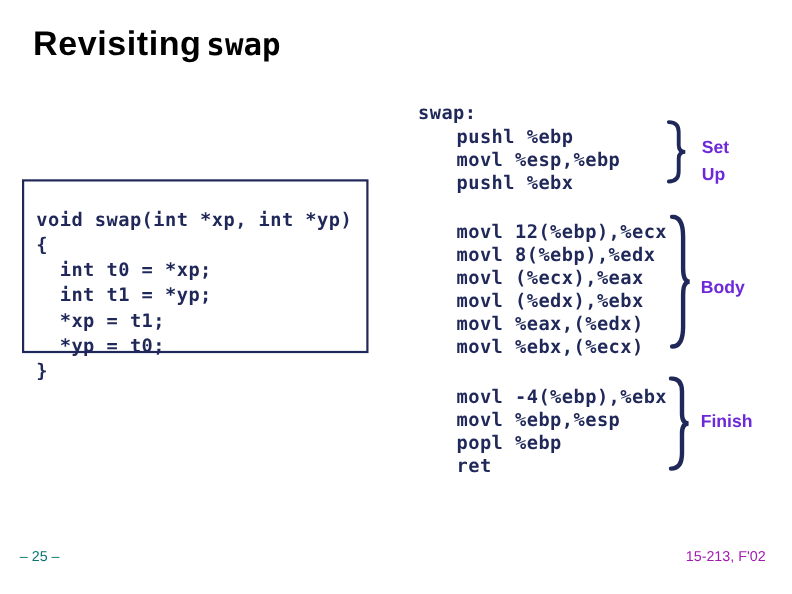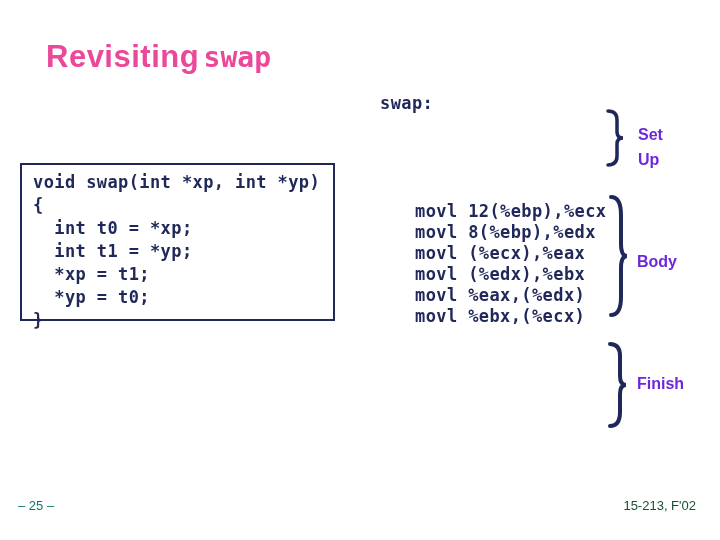--- a/index.html
+++ b/index.html
@@ -11,25 +11,24 @@
     position: relative;
     width: 720px;
     height: 540px;
     background: #ffffff;
     overflow: hidden;
     font-family: "Liberation Sans", sans-serif;
   }
   
   .title {
     position: absolute;
-    left: 46px;
+    left: 30px;
     top: 22px;
-    color: #ec4899;
+    color: #000000;
     white-space: nowrap;
-    margin-top: 17px;
   }
   .title .title-main {
     font-family: "Liberation Sans", sans-serif;
     font-weight: bold;
     font-size: 31px;
     letter-spacing: 0.5px;
   }
   .title .title-code {
     font-family: "DejaVu Sans Mono", monospace;
     font-weight: bold;
@@ -49,21 +48,21 @@
   pre.code {
     margin: 5px;
     font-family: "DejaVu Sans Mono", monospace;
     font-weight: bold;
     font-size: 17px;
     letter-spacing: 0.4px;
     color: #1f2859;
     white-space: pre;
   }
   .c-box pre.code {
-    margin: 6px 0 0 11px;
+    margin: 24px 0 0 11px;
     line-height: 23px;
   }
   
   .asm-label {
     position: absolute;
     left: 375px;
     top: 88px;
     line-height: 21px;
   }
   .asm-setup  { position: absolute; left: 410px; top: 110px; line-height: 21px; }
@@ -98,21 +97,21 @@
     left: 18px;
     top: 498px;
     font-size: 13px;
     color: #0f766e;
   }
   .footer-right {
     position: absolute;
     right: 24px;
     top: 498px;
     font-size: 13px;
-    color: #14532d;
+    color: #a21caf;
   }
 </style>
 </head>
 <body>
 
 <div class="slide">
 
   <div class="title">
     <span class="title-main">Revisiting</span>
     <span class="title-main"> </span>
@@ -124,26 +123,33 @@
 {
   int t0 = *xp;
   int t1 = *yp;
   *xp = t1;
   *yp = t0;
 }</pre>
   </div>
 
   <pre class="code asm-label">swap:</pre>
 
+  <pre class="code asm-setup">pushl %ebp
+movl %esp,%ebp
+pushl %ebx</pre>
   <pre class="code asm-body">movl 12(%ebp),%ecx
 movl 8(%ebp),%edx
 movl (%ecx),%eax
 movl (%edx),%ebx
 movl %eax,(%edx)
 movl %ebx,(%ecx)</pre>
+  <pre class="code asm-finish">movl -4(%ebp),%ebx
+movl %ebp,%esp
+popl %ebp
+ret</pre>
 
   <div class="brace brace-setup">
     <svg width="22" height="60" viewBox="0 0 22 60">
       <path d="M 5,2 Q 14,2 14,11 L 14,23 Q 14,29 20,29 Q 14,29 14,35 L 14,47 Q 14,56 5,56" stroke-width="3.5"></path>
     </svg>
   </div>
   <div class="brace brace-body">
     <svg width="22" height="124" viewBox="0 0 22 124">
       <path d="M 5,2 Q 15,2 15,20 L 15,49 Q 15,61 21,61 Q 15,61 15,73 L 15,102 Q 15,120 5,120" stroke-width="4"></path>
     </svg>

